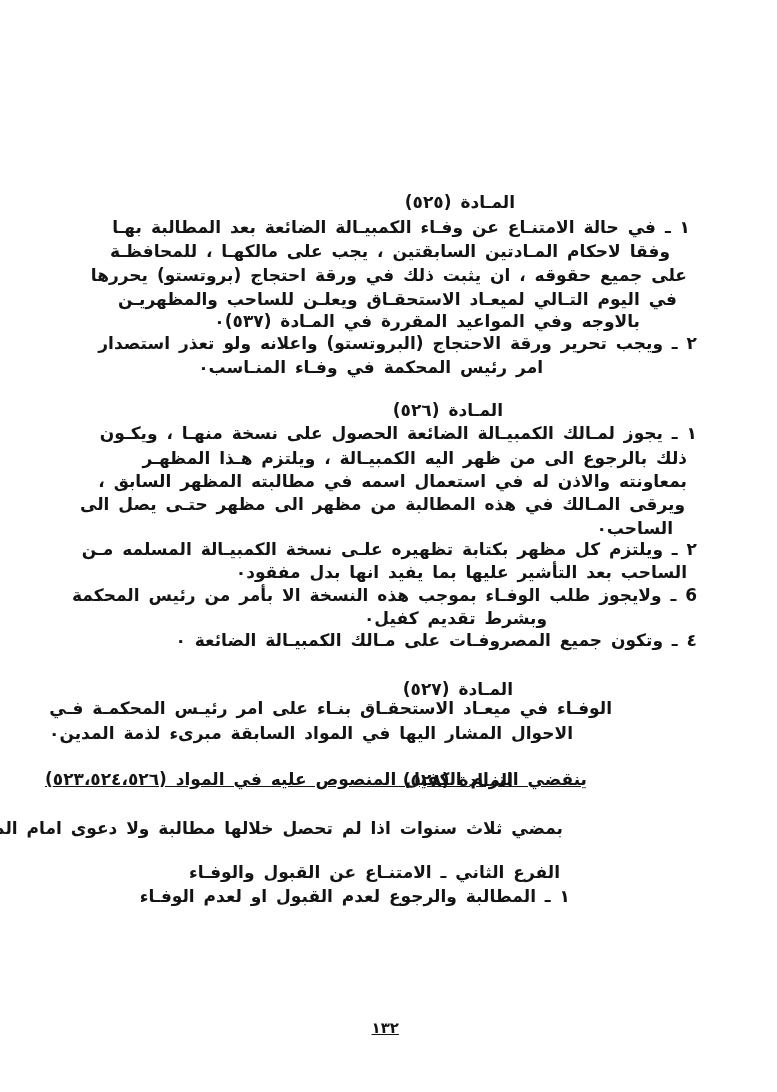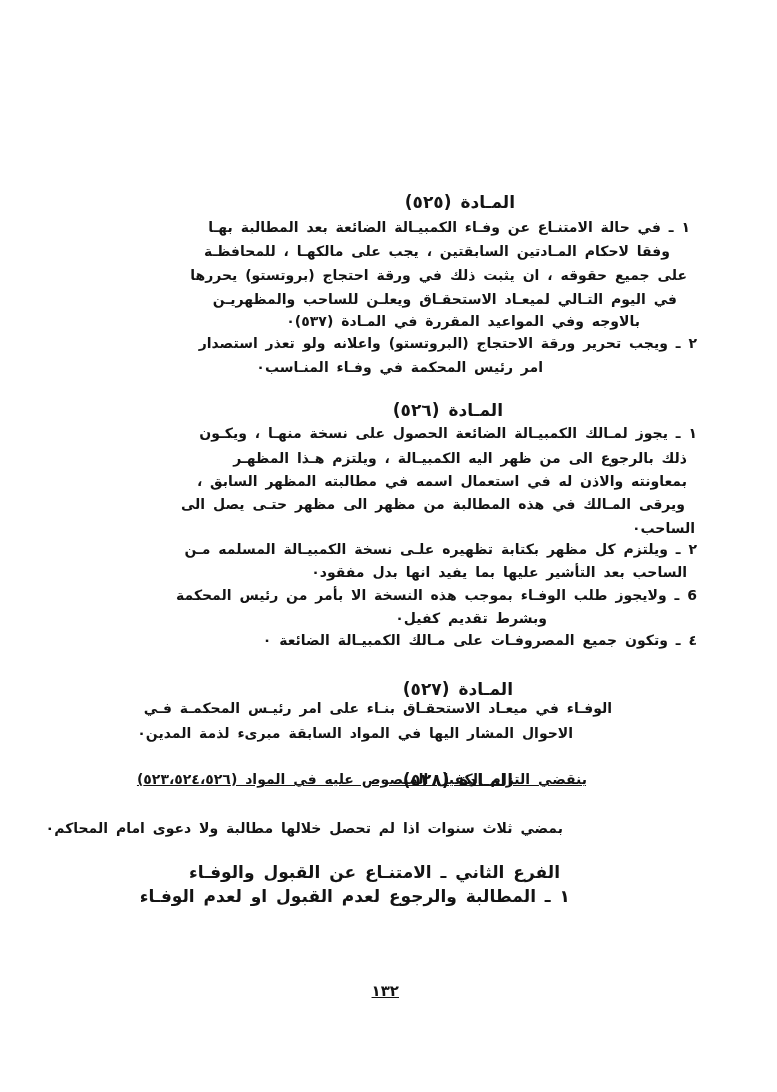--- a/index.html
+++ b/index.html
@@ -13,21 +13,21 @@
     height: 1092px;
     background: #ffffff;
     overflow: hidden;
     font-family: "DejaVu Sans", sans-serif;
   }
   .ln {
     position: absolute;
     direction: rtl;
     unicode-bidi: embed;
     white-space: nowrap;
-    font-size: 14px;
+    font-size: 17px;
     font-weight: 700;
     color: #141414;
     line-height: 20px;
     word-spacing: 3px;
     font-family: "DejaVu Sans", sans-serif;
   }
   .ln.heading {
     font-size: 17px;
   }
   .page-number {
@@ -51,29 +51,29 @@
       <div class="ln" style="top: 265px; right: 90px; text-align: center;">على جميع حقوقه ، ان يثبت ذلك في ورقة احتجاج (بروتستو) يحررها</div>
       <div class="ln" style="top: 289px; right: 100px;">في اليوم التـالي لميعـاد الاستحقـاق ويعلـن للساحب والمظهريـن</div>
       <div class="ln" style="top: 311px; right: 137px; margin-left: 44px;">بالاوجه وفي المواعيد المقررة في المـادة (٥٣٧)٠</div>
       <div class="ln" style="top: 333px; right: 80px;">٢ ـ ويجب تحرير ورقة الاحتجاج (البروتستو) واعلانه ولو تعذر استصدار</div>
       <div class="ln" style="top: 357px; right: 234px;">امر رئيس المحكمة في وفـاء المنـاسب٠</div>
       <div class="ln heading" style="top: 400px; right: 274px;">المـادة (٥٢٦)</div>
       <div class="ln" style="top: 423px; right: 80px;">١ ـ يجوز لمـالك الكمبيـالة الضائعة الحصول على نسخة منهـا ، ويكـون</div>
       <div class="ln" style="top: 448px; right: 90px;">ذلك بالرجوع الى من ظهر اليه الكمبيـالة ، ويلتزم هـذا المظهـر</div>
       <div class="ln" style="top: 471px; right: 90px;">بمعاونته والاذن له في استعمال اسمه في مطالبته المظهر السابق ،</div>
       <div class="ln" style="top: 494px; right: 92px;">ويرقى المـالك في هذه المطالبة من مظهر الى مظهر حتـى يصل الى</div>
-      <div class="ln" style="top: 518px; right: 82px;">الساحب٠</div>
+      <div class="ln" style="top: 518px; right: 104px;">الساحب٠</div>
       <div class="ln" style="top: 539px; right: 80px;">٢ ـ ويلتزم كل مظهر بكتابة تظهيره علـى نسخة الكمبيـالة المسلمه مـن</div>
       <div class="ln" style="top: 562px; right: 90px;">الساحب بعد التأشير عليها بما يفيد انها بدل مفقود٠</div>
       <div class="ln" style="top: 585px; right: 80px;">6 ـ ولايجوز طلب الوفـاء بموجب هذه النسخة الا بأمر من رئيس المحكمة</div>
       <div class="ln" style="top: 608px; right: 230px;">وبشرط تقديم كفيل٠</div>
       <div class="ln" style="top: 630px; right: 80px;">٤ ـ وتكون جميع المصروفـات على مـالك الكمبيـالة الضائعة ٠</div>
       <div class="ln heading" style="top: 679px; right: 264px;">المـادة (٥٢٧)</div>
       <div class="ln" style="top: 698px; right: 165px;">الوفـاء في ميعـاد الاستحقـاق بنـاء على امر رئيـس المحكمـة فـي</div>
       <div class="ln" style="top: 723px; right: 204px;">الاحوال المشار اليها في المواد السابقة مبرىء لذمة المدين٠</div>
       <div class="ln heading" style="top: 770px; right: 264px;">المـادة (٥٢٨)</div>
       <div class="ln" style="top: 769px; right: 190px; text-decoration: underline;">ينقضي التزام الكفيل المنصوص عليه في المواد (٥٢٣،٥٢٤،٥٢٦)</div>
       <div class="ln" style="top: 818px; right: 214px;">بمضي ثلاث سنوات اذا لم تحصل خلالها مطالبة ولا دعوى امام المحاكم٠</div>
       <div class="ln heading" style="top: 862px; right: 217px;">الفرع الثاني ـ الامتنـاع عن القبول والوفـاء</div>
       <div class="ln heading" style="top: 886px; right: 207px; margin-left: 32px;">١ ـ المطالبة والرجوع لعدم القبول او لعدم الوفـاء</div>
     </div>
-  <div class="page-number" style="top: 982px; right: 378px; text-decoration: underline;">١٣٢</div>
+  <div class="page-number" style="top: 1019px; right: 378px; text-decoration: underline;">١٣٢</div>
 </div>
 
 </body></html>

